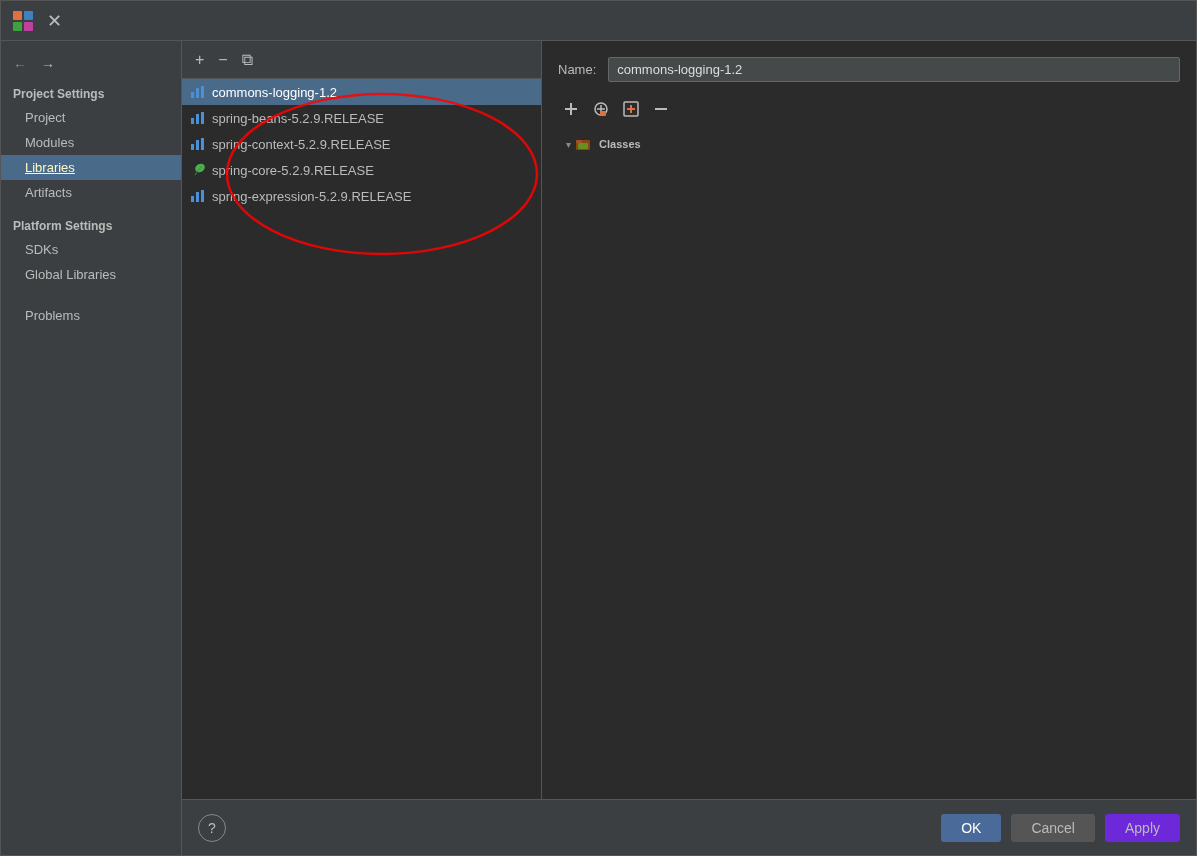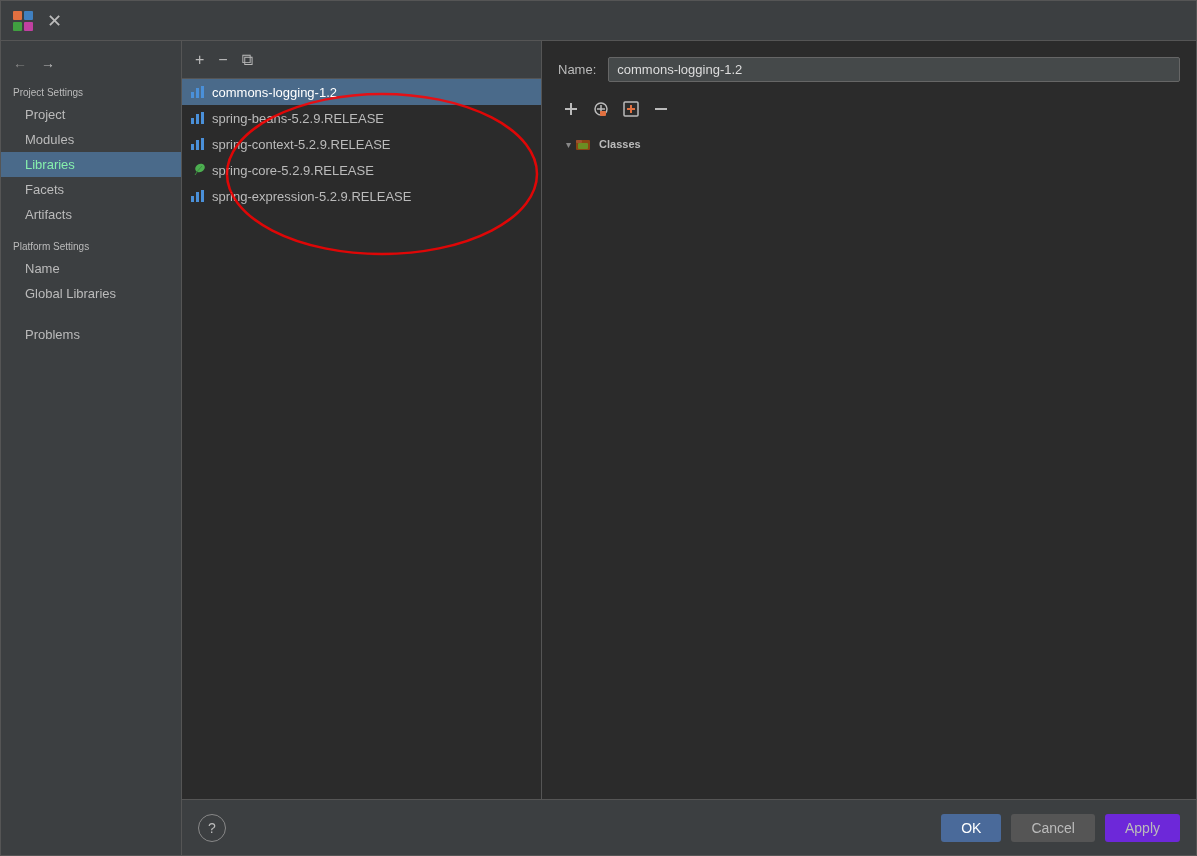--- a/index.html
+++ b/index.html
@@ -68,33 +68,34 @@
     }
     .nav-btn {
       color: #888;
       font-size: 14px;
       cursor: pointer;
       padding: 2px 4px;
     }
     .nav-btn.active { color: #bbbbbb; }
     .sidebar-section-label {
       color: #bbbbbb;
-      font-size: 10px;
-      font-weight: normal;
+      font-size: 12px;
+      font-weight: bold;
       padding: 6px 12px 4px 12px;
     }
     .sidebar-item {
       padding: 5px 12px 5px 24px;
       cursor: pointer;
       color: #bbbbbb;
       font-size: 13px;
     }
     .sidebar-item.active {
       background: #4a6a8a;
-      color: #86efac;
+      color: #fef9c3;
+      text-decoration: underline;
     }
     .main-panel {
       display: flex;
       flex: 1;
       flex-direction: column;
       overflow: hidden;
     }
     .main-top {
       display: flex;
       flex: 1;
@@ -294,29 +295,26 @@
       <div class="sidebar-item">
         <span>Project</span>
       </div>
       <div class="sidebar-item">
         <span>Modules</span>
       </div>
       <div class="sidebar-item active">
         <span>Libraries</span>
       </div>
       <div class="sidebar-item">
-        <span>Facets</span>
-      </div>
-      <div class="sidebar-item">
         <span>Artifacts</span>
       </div>
 
       <div class="sidebar-section-label" style="margin-top:8px;">Platform Settings</div>
       <div class="sidebar-item">
-        <span>Name</span>
+        <span>SDKs</span>
       </div>
       <div class="sidebar-item">
         <span>Global Libraries</span>
       </div>
 
       <div class="sidebar-item" style="margin-top:16px;">
         <span>Problems</span>
       </div>
     </div>
 

